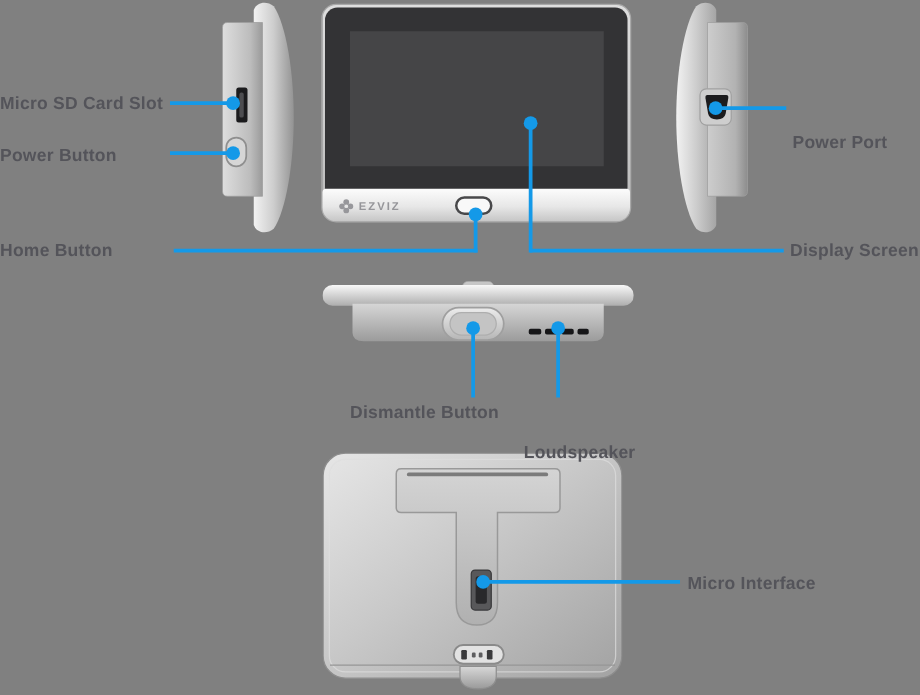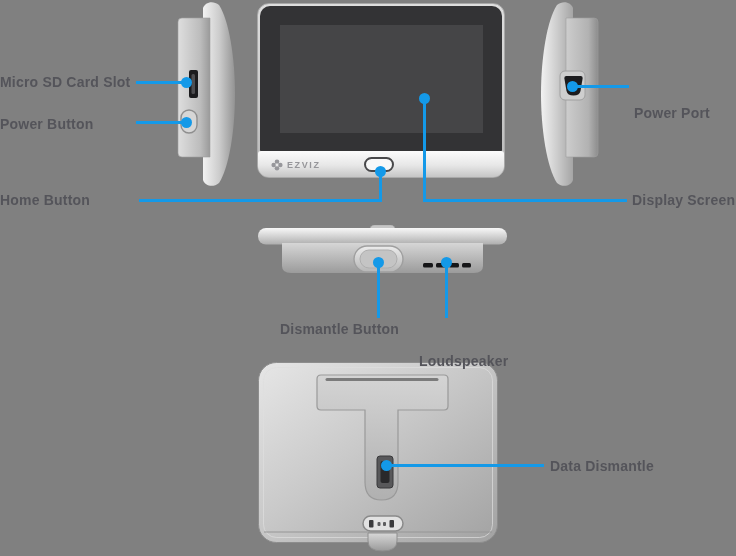--- a/index.html
+++ b/index.html
@@ -203,15 +203,15 @@
   <div class="cl-line" style="left:391px; top:464px; width:153px; height:3px;"></div>
   <div class="cl-dot" style="left:381px; top:460px;"></div>
 
   <div class="cl-label align-r" style="left:0; width:133px; top:74px;">Micro SD Card Slot</div>
   <div class="cl-label align-r" style="left:0; width:133px; top:116px;">Power Button</div>
   <div class="cl-label" style="left:632px; top:192px;">Display Screen</div>
   <div class="cl-label align-r" style="left:0; width:133px; top:192px;">Home Button</div>
   <div class="cl-label" style="left:634px; top:79px;margin-top:26px;">Power Port</div>
   <div class="cl-label align-c" style="left:280px; width:133px; top:321px;">Dismantle Button</div>
   <div class="cl-label align-c" style="left:419px; width:100px; top:321px;margin-top:32px;">Loudspeaker</div>
-  <div class="cl-label" style="left:550px; top:458px;">Data Dismantle</div>
+  <div class="cl-label" style="left:550px; top:458px;">Micro Interface</div>
 
 </div>
 
 </body></html>

